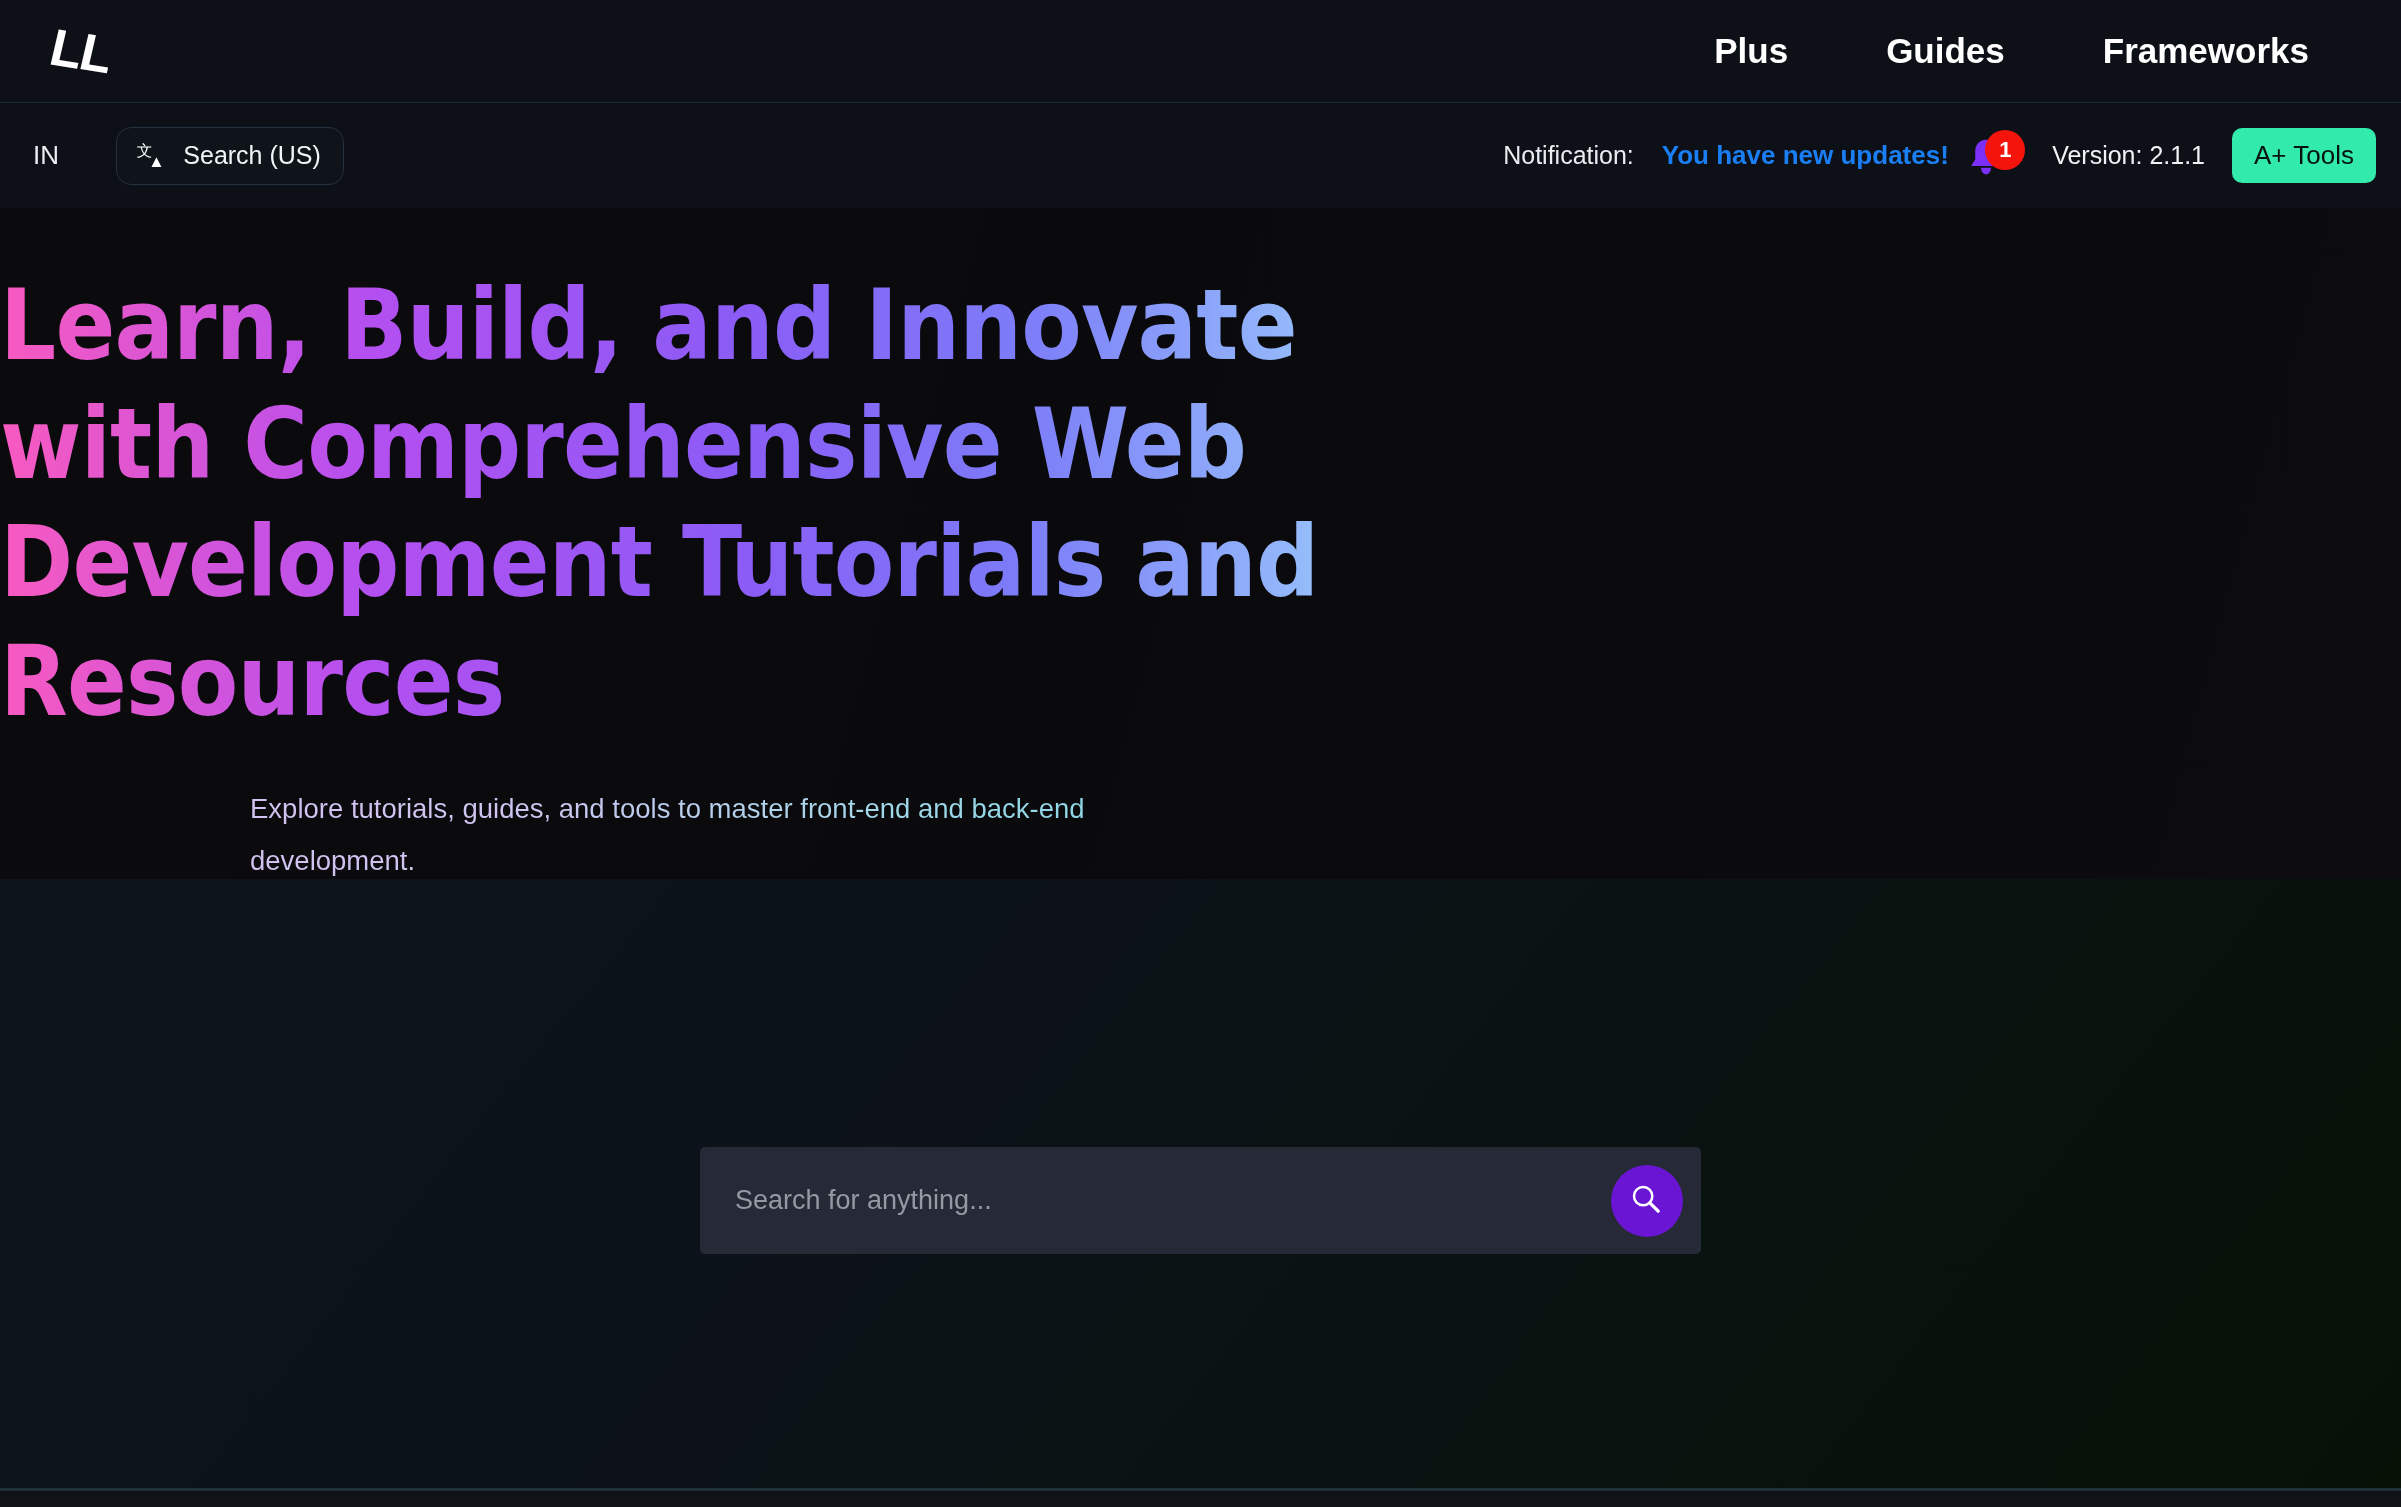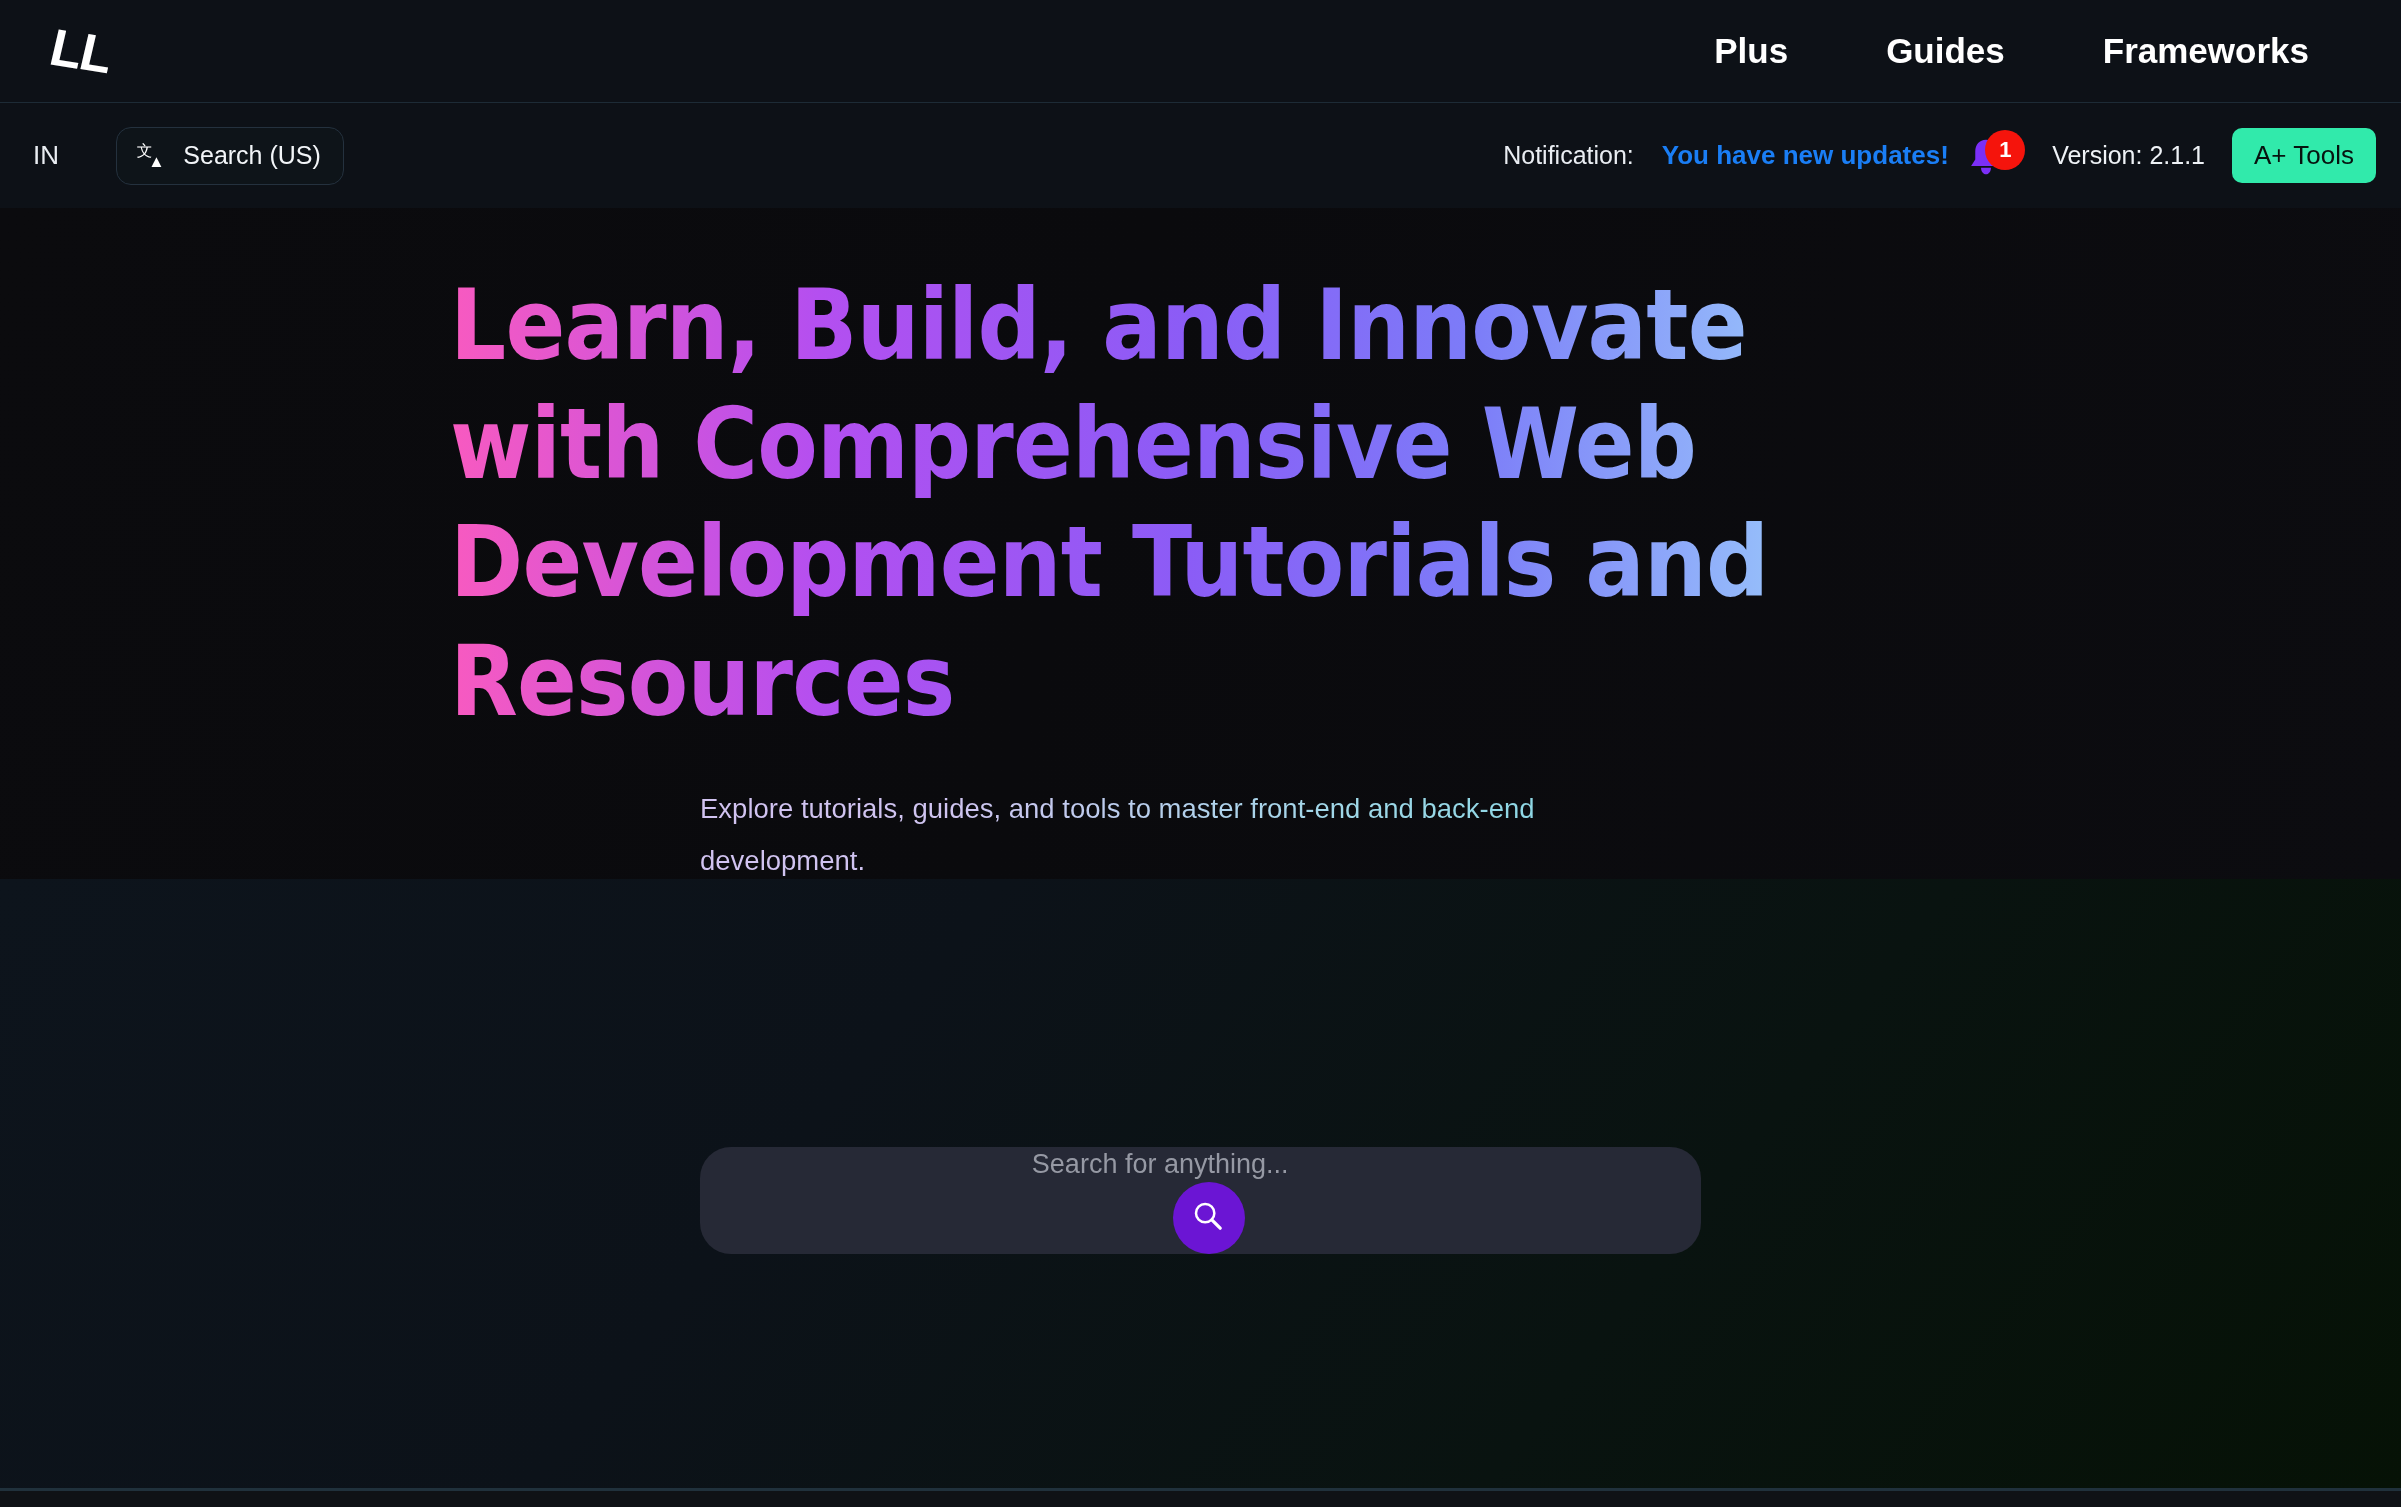--- a/index.html
+++ b/index.html
@@ -153,21 +153,21 @@
     font-family: "Liberation Sans", sans-serif;
     white-space: nowrap;
   }
 
   
   .hero {
     height: 671px;
     background: linear-gradient(105deg, #0b0b0e 0%, #0a0a0d 45%, #0c0c10 100%);
     padding: 58px 0 0 0;
   }
-  .hero-inner { width: 2032px; padding-left: 450px; }
+  .hero-inner { width: 2032px; }
   .hero-title {
     font-family: "DejaVu Sans Condensed", "Liberation Sans Narrow", "Liberation Sans", sans-serif;
     font-weight: 700;
     font-size: 98px;
     line-height: 1.21;
     letter-spacing: -0.8px;
     max-width: 1418px;
     background: linear-gradient(90deg, #f85ac0 0%, #b44ff0 26%, #8b5cf6 52%, #7c7cf8 72%, #9ed3fb 100%);
     -webkit-background-clip: text;
     background-clip: text;
@@ -194,26 +194,25 @@
     background: linear-gradient(128deg, #0d141c 0%, #0c1219 35%, #091310 68%, #061206 100%);
     display: flex;
     align-items: flex-start;
     justify-content: center;
     padding-top: 268px;
   }
   .search-box {
     width: 1001px;
     height: 107px;
     background: #262936;
-    border-radius: 31px;
+    border-radius: 5px;
     display: flex;
     align-items: center;
     padding: 0 18.3px 0 35px;
     position: relative;
-    flex-direction: column;
   }
   .search-input {
     flex: 1;
     background: transparent;
     border: none;
     outline: none;
     color: #e7eaf0;
     font-size: 27px;
     font-family: "Liberation Sans", sans-serif;
   }

